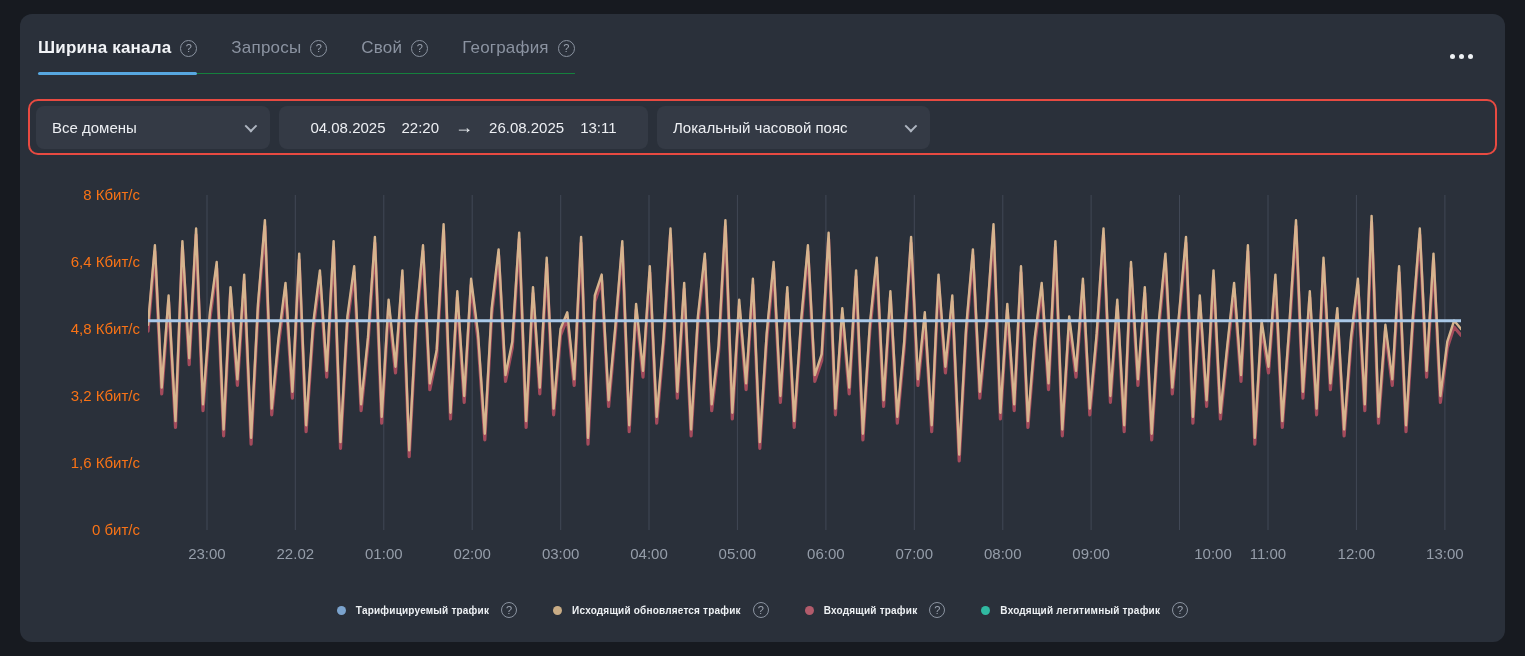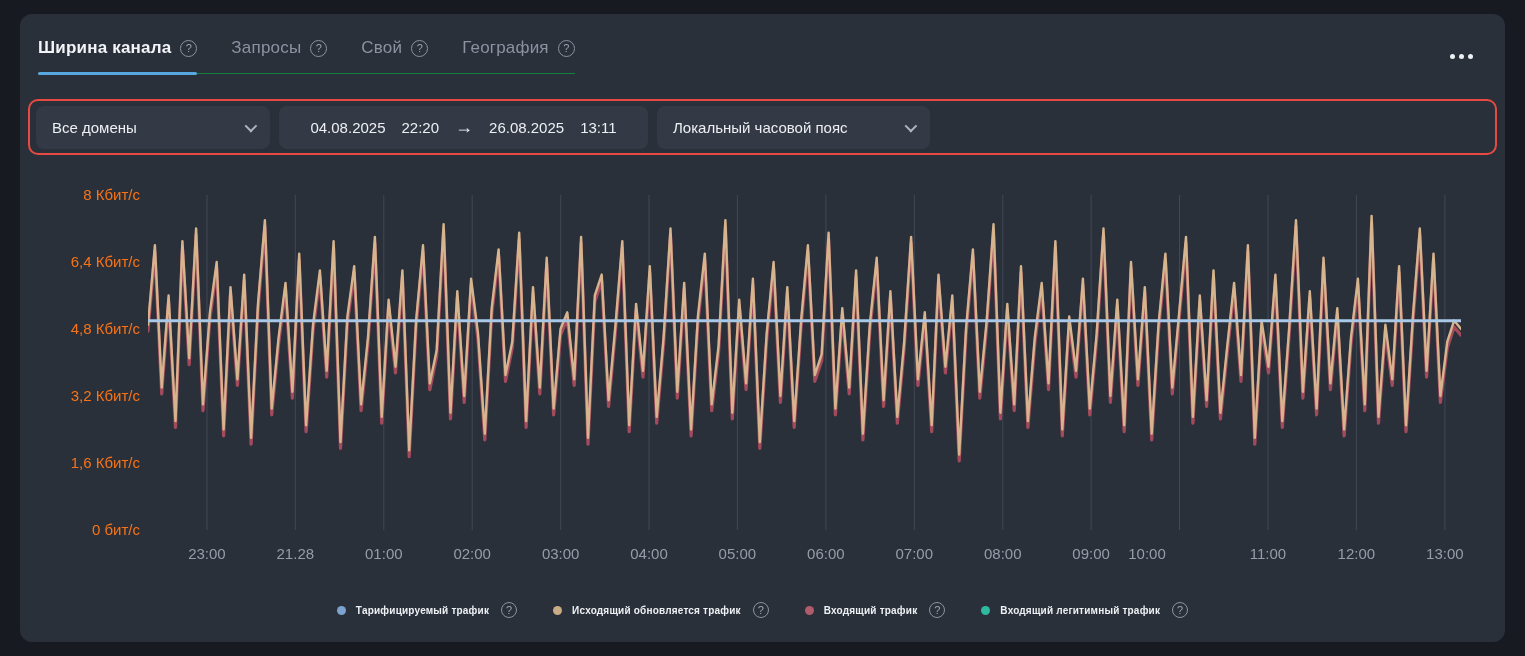--- a/index.html
+++ b/index.html
@@ -131,31 +131,31 @@
           <line x1="1120.0" x2="1120.0" y1="0" y2="335" stroke="#414856" stroke-width="1"></line>
           <line x1="1208.4" x2="1208.4" y1="0" y2="335" stroke="#414856" stroke-width="1"></line>
           <line x1="1296.9" x2="1296.9" y1="0" y2="335" stroke="#414856" stroke-width="1"></line>
           <polyline points="0.0,136.1 6.9,56.5 13.7,198.9 20.6,106.8 27.5,232.4 34.4,52.3 41.2,169.6 48.1,39.8 55.0,215.7 61.9,123.5 68.7,73.3 75.6,240.8 82.5,98.4 89.4,190.5 96.2,85.8 103.1,249.2 110.0,115.2 116.9,31.4 123.7,219.8 130.6,148.7 137.5,94.2 144.4,203.1 151.2,64.9 158.1,236.6 165.0,136.1 171.9,81.7 178.7,182.2 185.6,52.3 192.5,253.3 199.4,127.7 206.2,77.5 213.1,215.7 220.0,148.7 226.9,48.2 233.7,228.2 240.6,111.0 247.5,178.0 254.4,81.7 261.2,261.7 268.1,131.9 275.0,56.5 281.8,194.7 288.7,161.2 295.6,35.6 302.5,224.0 309.3,102.6 316.2,207.3 323.1,90.0 330.0,144.5 336.8,245.0 343.7,119.3 350.6,60.7 357.5,186.3 364.3,152.8 371.2,44.0 378.1,232.4 385.0,98.4 391.8,198.9 398.7,69.1 405.6,219.8 412.5,140.3 419.3,123.5 426.2,190.5 433.1,48.2 440.0,249.2 446.8,106.8 453.7,85.8 460.6,211.5 467.5,136.1 474.3,52.3 481.2,236.6 488.1,115.2 495.0,182.2 501.8,77.5 508.7,228.2 515.6,148.7 522.5,39.8 529.3,203.1 536.2,94.2 543.1,240.8 549.9,127.7 556.8,64.9 563.7,215.7 570.6,157.0 577.4,31.4 584.3,224.0 591.2,111.0 598.1,194.7 604.9,90.0 611.8,253.3 618.7,144.5 625.6,73.3 632.4,207.3 639.3,98.4 646.2,232.4 653.1,131.9 659.9,56.5 666.8,186.3 673.7,165.4 680.6,44.0 687.4,219.8 694.3,119.3 701.2,198.9 708.1,81.7 714.9,245.0 721.8,136.1 728.7,69.1 735.6,211.5 742.4,102.6 749.3,228.2 756.2,152.8 763.1,48.2 769.9,190.5 776.8,123.5 783.7,236.6 790.5,85.8 797.4,178.0 804.3,106.8 811.2,265.9 818.0,140.3 824.9,60.7 831.8,203.1 838.7,131.9 845.5,35.6 852.4,224.0 859.3,115.2 866.2,215.7 873.0,77.5 879.9,232.4 886.8,148.7 893.7,94.2 900.5,194.7 907.4,52.3 914.3,240.8 921.2,127.7 928.0,182.2 934.9,90.0 941.8,219.8 948.7,144.5 955.5,39.8 962.4,207.3 969.3,111.0 976.2,236.6 983.0,73.3 989.9,190.5 996.8,98.4 1003.7,245.0 1010.5,136.1 1017.4,64.9 1024.3,198.9 1031.2,123.5 1038.0,48.2 1044.9,228.2 1051.8,106.8 1058.6,211.5 1065.5,81.7 1072.4,224.0 1079.3,157.0 1086.1,94.2 1093.0,186.3 1099.9,56.5 1106.8,249.2 1113.6,131.9 1120.5,178.0 1127.4,85.8 1134.3,232.4 1141.1,140.3 1148.0,31.4 1154.9,203.1 1161.8,102.6 1168.6,219.8 1175.5,69.1 1182.4,194.7 1189.3,119.3 1196.1,240.8 1203.0,148.7 1209.9,90.0 1216.8,215.7 1223.6,27.2 1230.5,228.2 1237.4,136.1 1244.3,190.5 1251.1,77.5 1258.0,236.6 1264.9,127.7 1271.8,39.8 1278.6,182.2 1285.5,64.9 1292.4,207.3 1299.3,152.8 1306.1,131.9 1313.0,140.3" fill="none" stroke="#a34b5c" stroke-width="3.2" stroke-linejoin="round" stroke-linecap="round"></polyline>
           <polyline points="0.0,129.8 6.9,50.3 13.7,192.6 20.6,100.5 27.5,226.1 34.4,46.1 41.2,163.3 48.1,33.5 55.0,209.4 61.9,117.3 68.7,67.0 75.6,234.5 82.5,92.1 89.4,184.3 96.2,79.6 103.1,242.9 110.0,108.9 116.9,25.1 123.7,213.6 130.6,142.4 137.5,87.9 144.4,196.8 151.2,58.6 158.1,230.3 165.0,129.8 171.9,75.4 178.7,175.9 185.6,46.1 192.5,247.1 199.4,121.4 206.2,71.2 213.1,209.4 220.0,142.4 226.9,41.9 233.7,221.9 240.6,104.7 247.5,171.7 254.4,75.4 261.2,255.4 268.1,125.6 275.0,50.3 281.8,188.4 288.7,154.9 295.6,29.3 302.5,217.8 309.3,96.3 316.2,201.0 323.1,83.8 330.0,138.2 336.8,238.7 343.7,113.1 350.6,54.4 357.5,180.1 364.3,146.6 371.2,37.7 378.1,226.1 385.0,92.1 391.8,192.6 398.7,62.8 405.6,213.6 412.5,134.0 419.3,117.3 426.2,184.3 433.1,41.9 440.0,242.9 446.8,100.5 453.7,79.6 460.6,205.2 467.5,129.8 474.3,46.1 481.2,230.3 488.1,108.9 495.0,175.9 501.8,71.2 508.7,221.9 515.6,142.4 522.5,33.5 529.3,196.8 536.2,87.9 543.1,234.5 549.9,121.4 556.8,58.6 563.7,209.4 570.6,150.7 577.4,25.1 584.3,217.8 591.2,104.7 598.1,188.4 604.9,83.8 611.8,247.1 618.7,138.2 625.6,67.0 632.4,201.0 639.3,92.1 646.2,226.1 653.1,125.6 659.9,50.3 666.8,180.1 673.7,159.1 680.6,37.7 687.4,213.6 694.3,113.1 701.2,192.6 708.1,75.4 714.9,238.7 721.8,129.8 728.7,62.8 735.6,205.2 742.4,96.3 749.3,221.9 756.2,146.6 763.1,41.9 769.9,184.3 776.8,117.3 783.7,230.3 790.5,79.6 797.4,171.7 804.3,100.5 811.2,259.6 818.0,134.0 824.9,54.4 831.8,196.8 838.7,125.6 845.5,29.3 852.4,217.8 859.3,108.9 866.2,209.4 873.0,71.2 879.9,226.1 886.8,142.4 893.7,87.9 900.5,188.4 907.4,46.1 914.3,234.5 921.2,121.4 928.0,175.9 934.9,83.8 941.8,213.6 948.7,138.2 955.5,33.5 962.4,201.0 969.3,104.7 976.2,230.3 983.0,67.0 989.9,184.3 996.8,92.1 1003.7,238.7 1010.5,129.8 1017.4,58.6 1024.3,192.6 1031.2,117.3 1038.0,41.9 1044.9,221.9 1051.8,100.5 1058.6,205.2 1065.5,75.4 1072.4,217.8 1079.3,150.7 1086.1,87.9 1093.0,180.1 1099.9,50.3 1106.8,242.9 1113.6,125.6 1120.5,171.7 1127.4,79.6 1134.3,226.1 1141.1,134.0 1148.0,25.1 1154.9,196.8 1161.8,96.3 1168.6,213.6 1175.5,62.8 1182.4,188.4 1189.3,113.1 1196.1,234.5 1203.0,142.4 1209.9,83.8 1216.8,209.4 1223.6,20.9 1230.5,221.9 1237.4,129.8 1244.3,184.3 1251.1,71.2 1258.0,230.3 1264.9,121.4 1271.8,33.5 1278.6,175.9 1285.5,58.6 1292.4,201.0 1299.3,146.6 1306.1,125.6 1313.0,134.0" fill="none" stroke="#d6b48e" stroke-width="2.4" stroke-linejoin="round" stroke-linecap="round"></polyline>
           <line x1="0" x2="1313" y1="125.625" y2="125.625" stroke="#a9c8e8" stroke-width="3" stroke-linecap="round"></line>
         </svg>
     </div>
     <div class="x-labels" id="x-labels">
         <div class="x-tick" style="left: 18.9537px;">23:00</div>
-        <div class="x-tick" style="left: 107.319px;">21.28</div>
+        <div class="x-tick" style="left: 107.319px;">22.02</div>
         <div class="x-tick" style="left: 195.815px;">01:00</div>
         <div class="x-tick" style="left: 284.18px;">02:00</div>
         <div class="x-tick" style="left: 372.676px;">03:00</div>
         <div class="x-tick" style="left: 461.041px;">04:00</div>
         <div class="x-tick" style="left: 549.406px;">05:00</div>
         <div class="x-tick" style="left: 637.902px;">06:00</div>
         <div class="x-tick" style="left: 726.267px;">07:00</div>
         <div class="x-tick" style="left: 814.763px;">08:00</div>
         <div class="x-tick" style="left: 903.128px;">09:00</div>
-        <div class="x-tick" style="left: 959px;">10:00</div>
+        <div class="x-tick" style="left: 1025px;">10:00</div>
         <div class="x-tick" style="left: 1079.99px;">11:00</div>
         <div class="x-tick" style="left: 1168.35px;">12:00</div>
         <div class="x-tick" style="left: 1256.85px;">13:00</div>
       </div>
   </div>
 
   <div class="legend">
     <div class="legend-item">
       <span class="legend-dot" style="background: rgb(123, 163, 205);"></span>
       <span class="legend-label">Тарифицируемый трафик</span>

